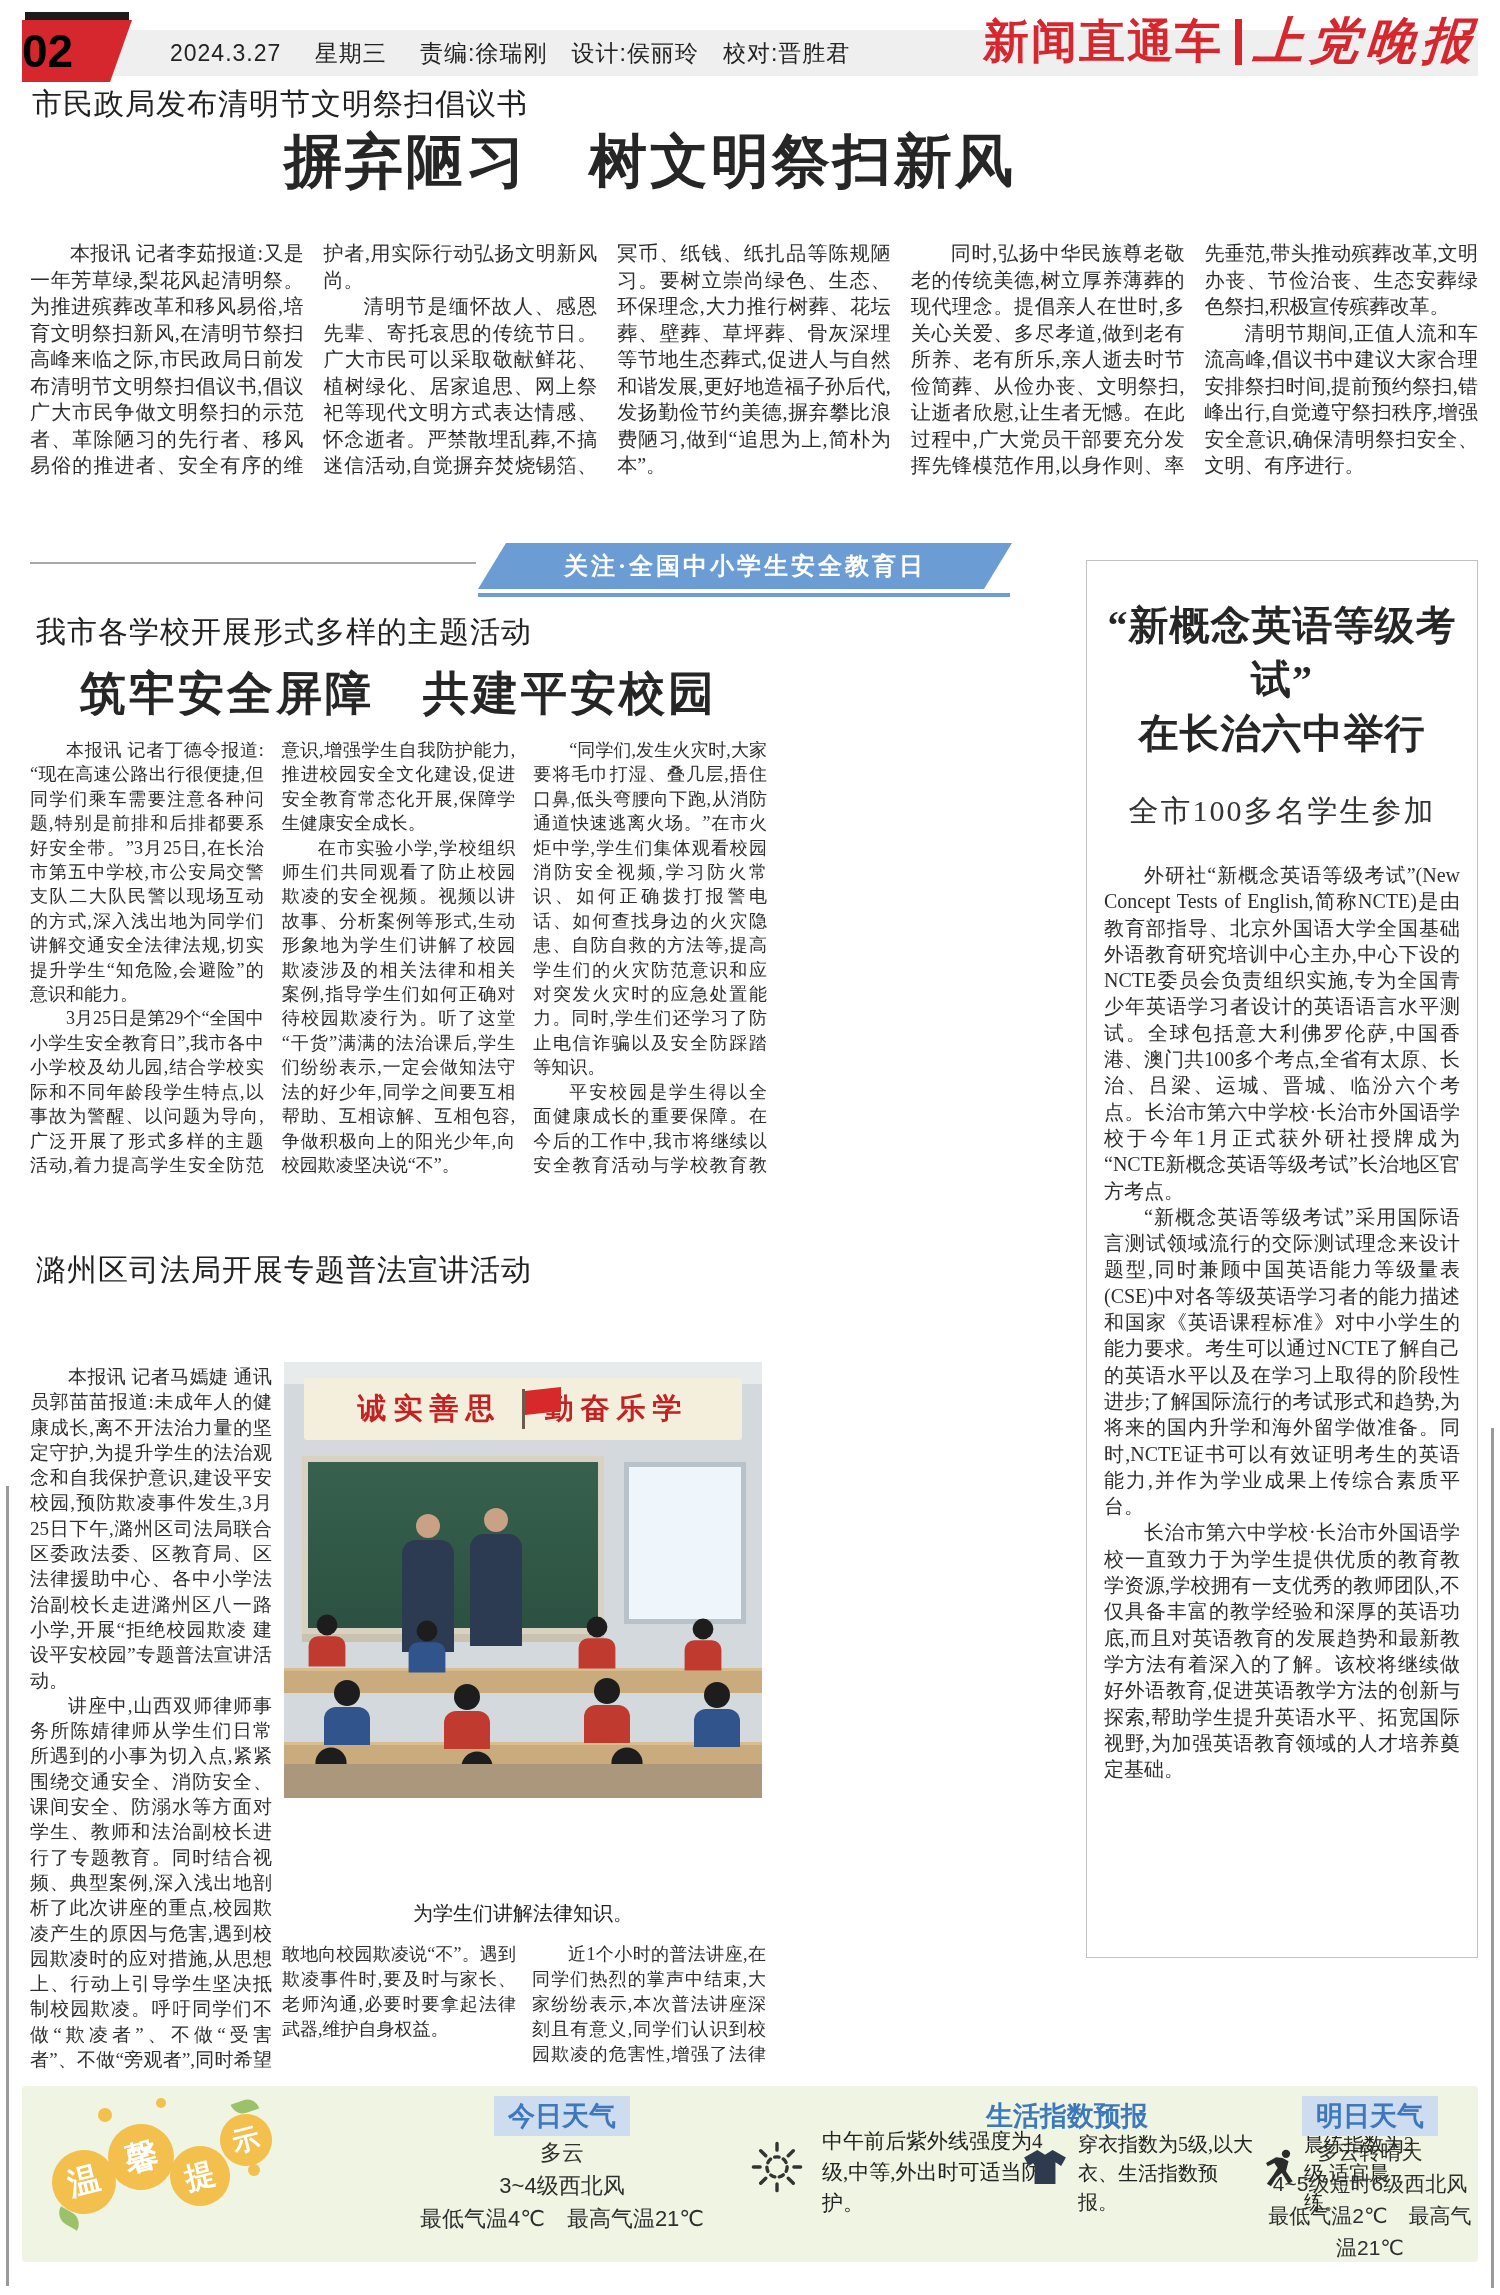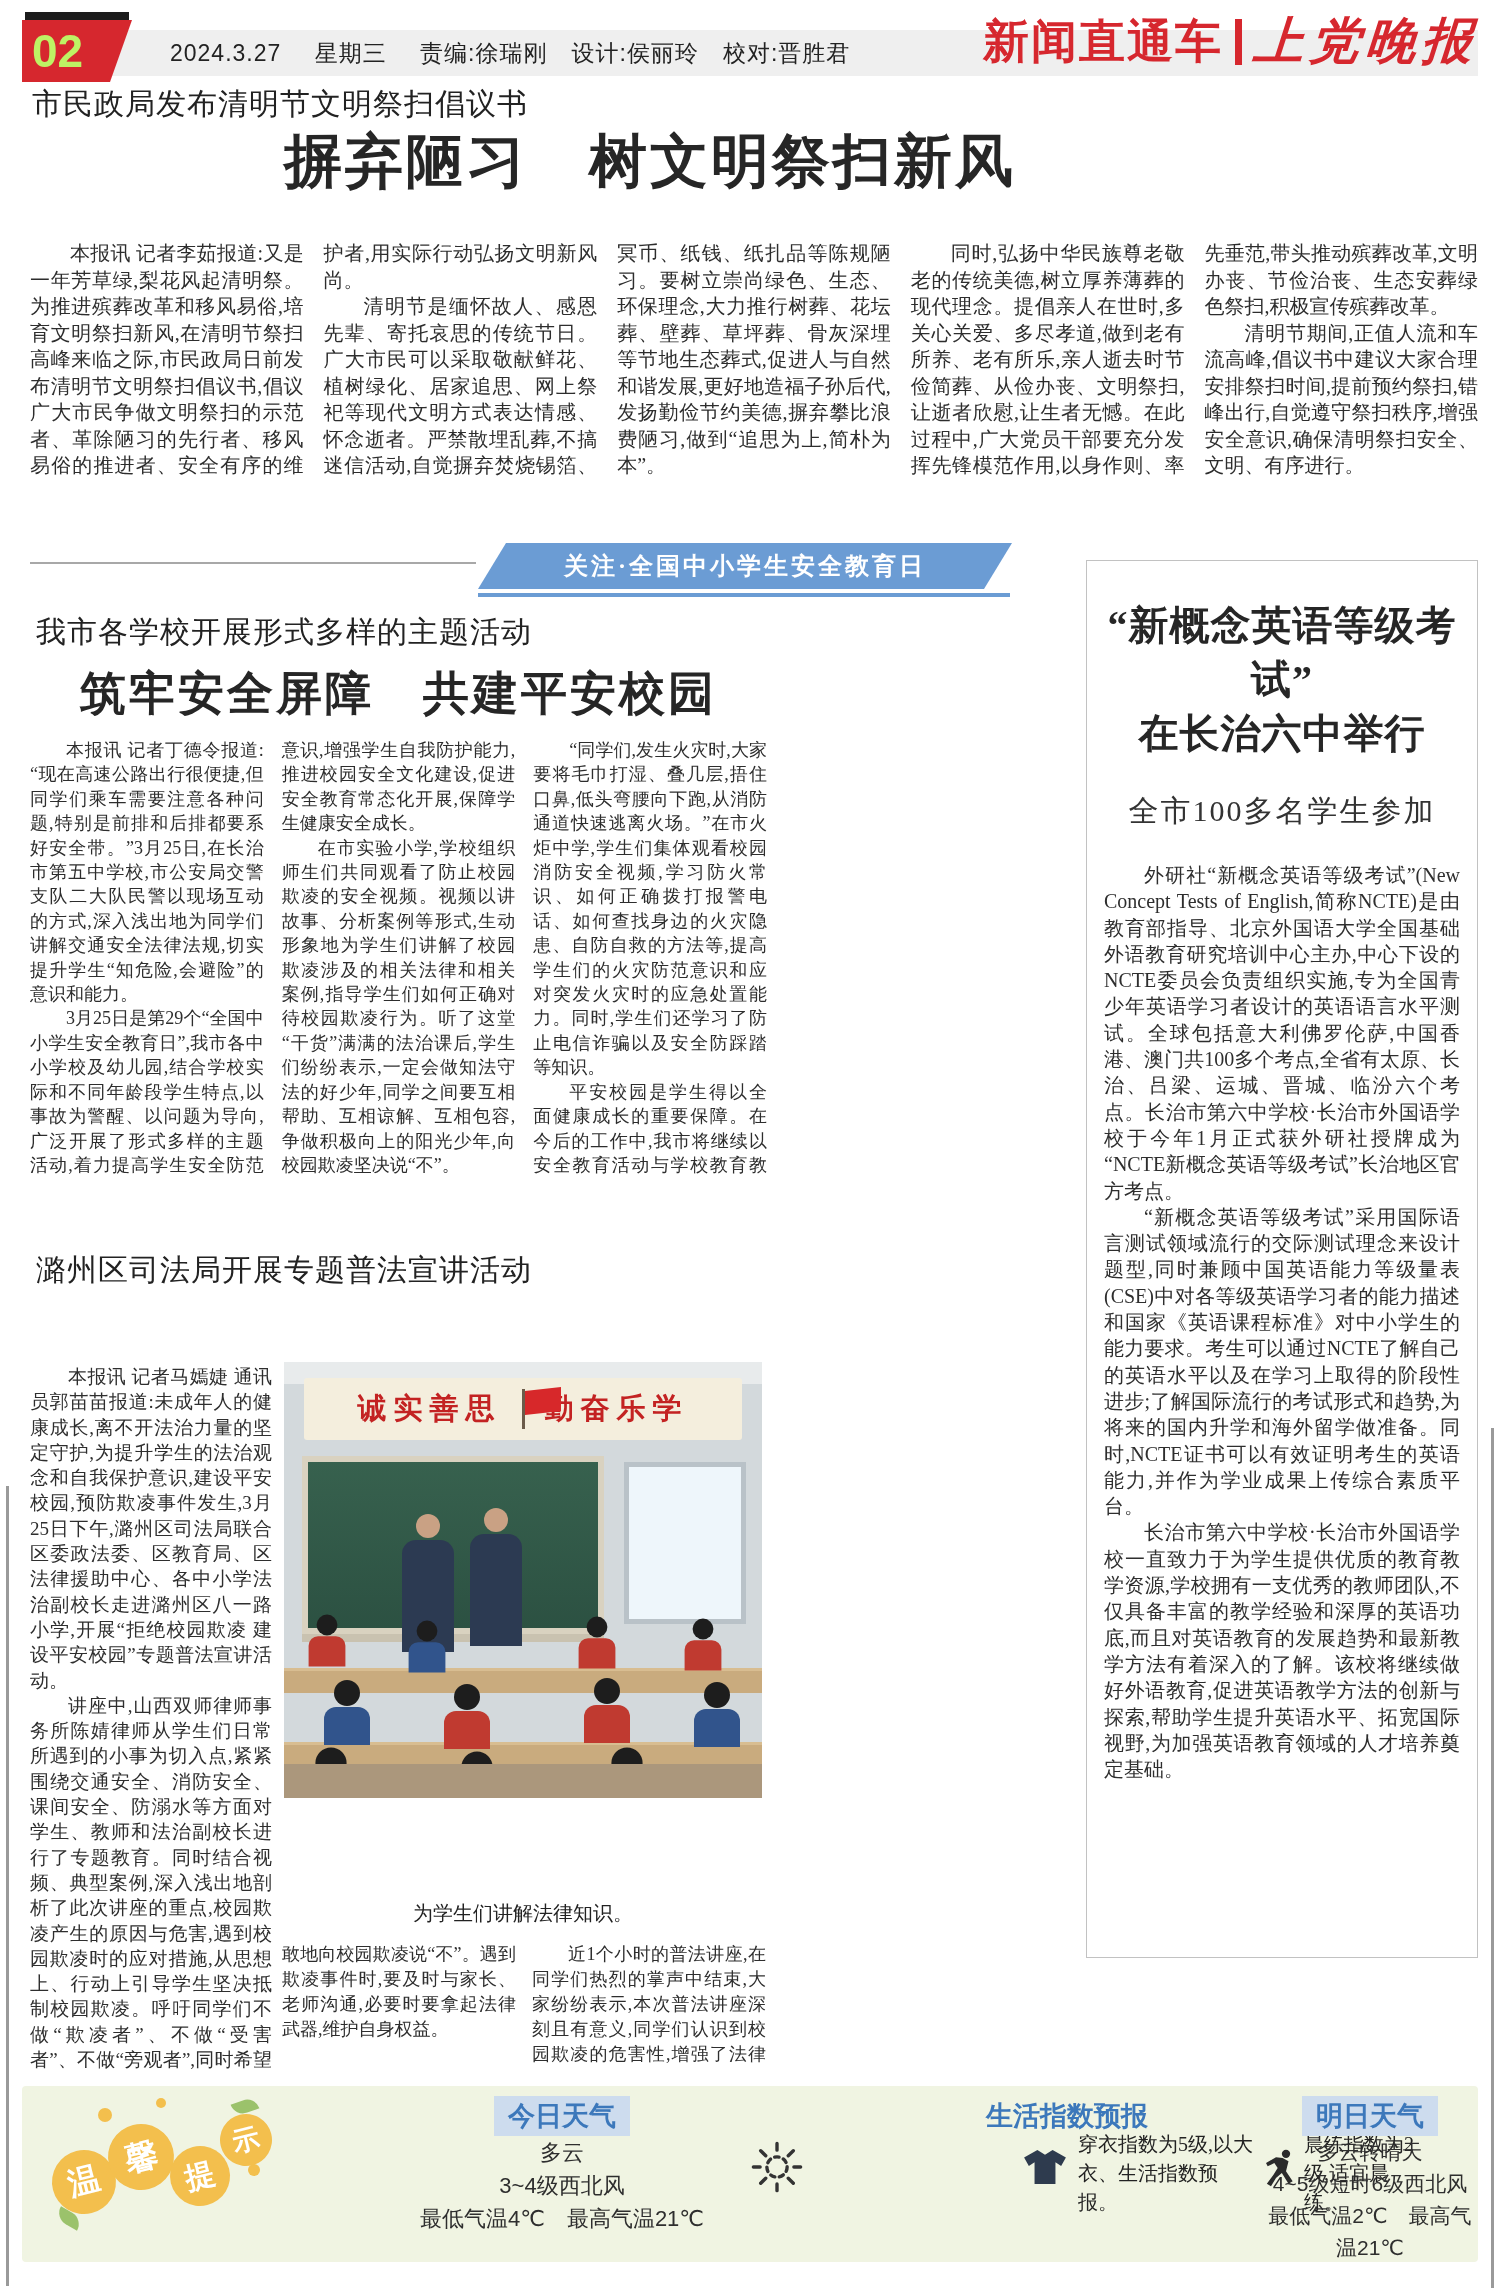--- a/index.html
+++ b/index.html
@@ -9,21 +9,21 @@
   .abs{position:absolute;}
   p{margin:0;}
   .indent{text-indent:2em;}
   b{font-weight:normal;margin-top:34px;}
 
   
   .top-black{left:25px;top:12px;width:104px;height:8px;background:#1c1c1c;}
   .head-strip{left:22px;top:30px;width:1456px;height:46px;background:#efefef;}
   .page-badge{left:22px;top:20px;width:110px;height:62px;background:#d6272e;
               clip-path:polygon(0 0,100% 0,80% 100%,0 100%);
-              color:#bef264;font-weight:900;font-size:46px;line-height:62px;padding-left:10px;box-sizing:border-box;}
+              color:#000000;font-weight:900;font-size:46px;line-height:62px;padding-left:0;box-sizing:border-box;}
   .head-date{left:170px;top:30px;height:46px;line-height:46px;font-size:23px;color:#222;letter-spacing:1px;}
   .head-date span{margin-right:26px;}
   .masthead{right:22px;top:8px;display:flex;align-items:center;gap:12px;color:#d6272e;}
   .mh-name{font-size:46px;font-weight:900;letter-spacing:2px;}
   .mh-bar{width:7px;height:46px;background:#d6272e;}
   .mh-paper{font-size:50px;font-weight:bold;font-style:italic;letter-spacing:6px;transform:skewX(-4deg);}
 
   
   .kicker{font-size:30px;color:#222;letter-spacing:1px;}
   .headline{font-weight:900;color:#262626;text-align:center;letter-spacing:3px;}
@@ -236,20 +236,21 @@
     </div>
 
     <div class="abs f-sun">
       <svg viewBox="0 0 48 48" width="54" height="54">
           <g stroke="#333" stroke-width="3" fill="none" stroke-linecap="round">
         <circle cx="24" cy="24" r="9" stroke-dasharray="4 4"></circle>
         <path d="M24 3v6M24 39v6M3 24h6M39 24h6M9.5 9.5l4.5 4.5M34 34l4.5 4.5M38.5 9.5L34 14M14 34l-4.5 4.5"></path>
       </g>
         </svg>
     </div>
+    <div class="abs f-uv">中午前后紫外线强度为4级,中等,外出时可适当防护。</div>
 
     <div class="abs f-life">
       <span class="w-title w-plain">生活指数预报</span>
     </div>
     <div class="abs f-shirt">
       <svg viewBox="0 0 48 40" width="46" height="38">
           <path fill="#2e3b4e" d="M16 2 L24 7 L32 2 L46 10 L41 19 L35 15 L35 38 L13 38 L13 15 L7 19 L2 10 Z"></path>
         </svg>
     </div>
     <div class="abs f-dress">穿衣指数为5级,以大衣、生活指数预报。</div>

